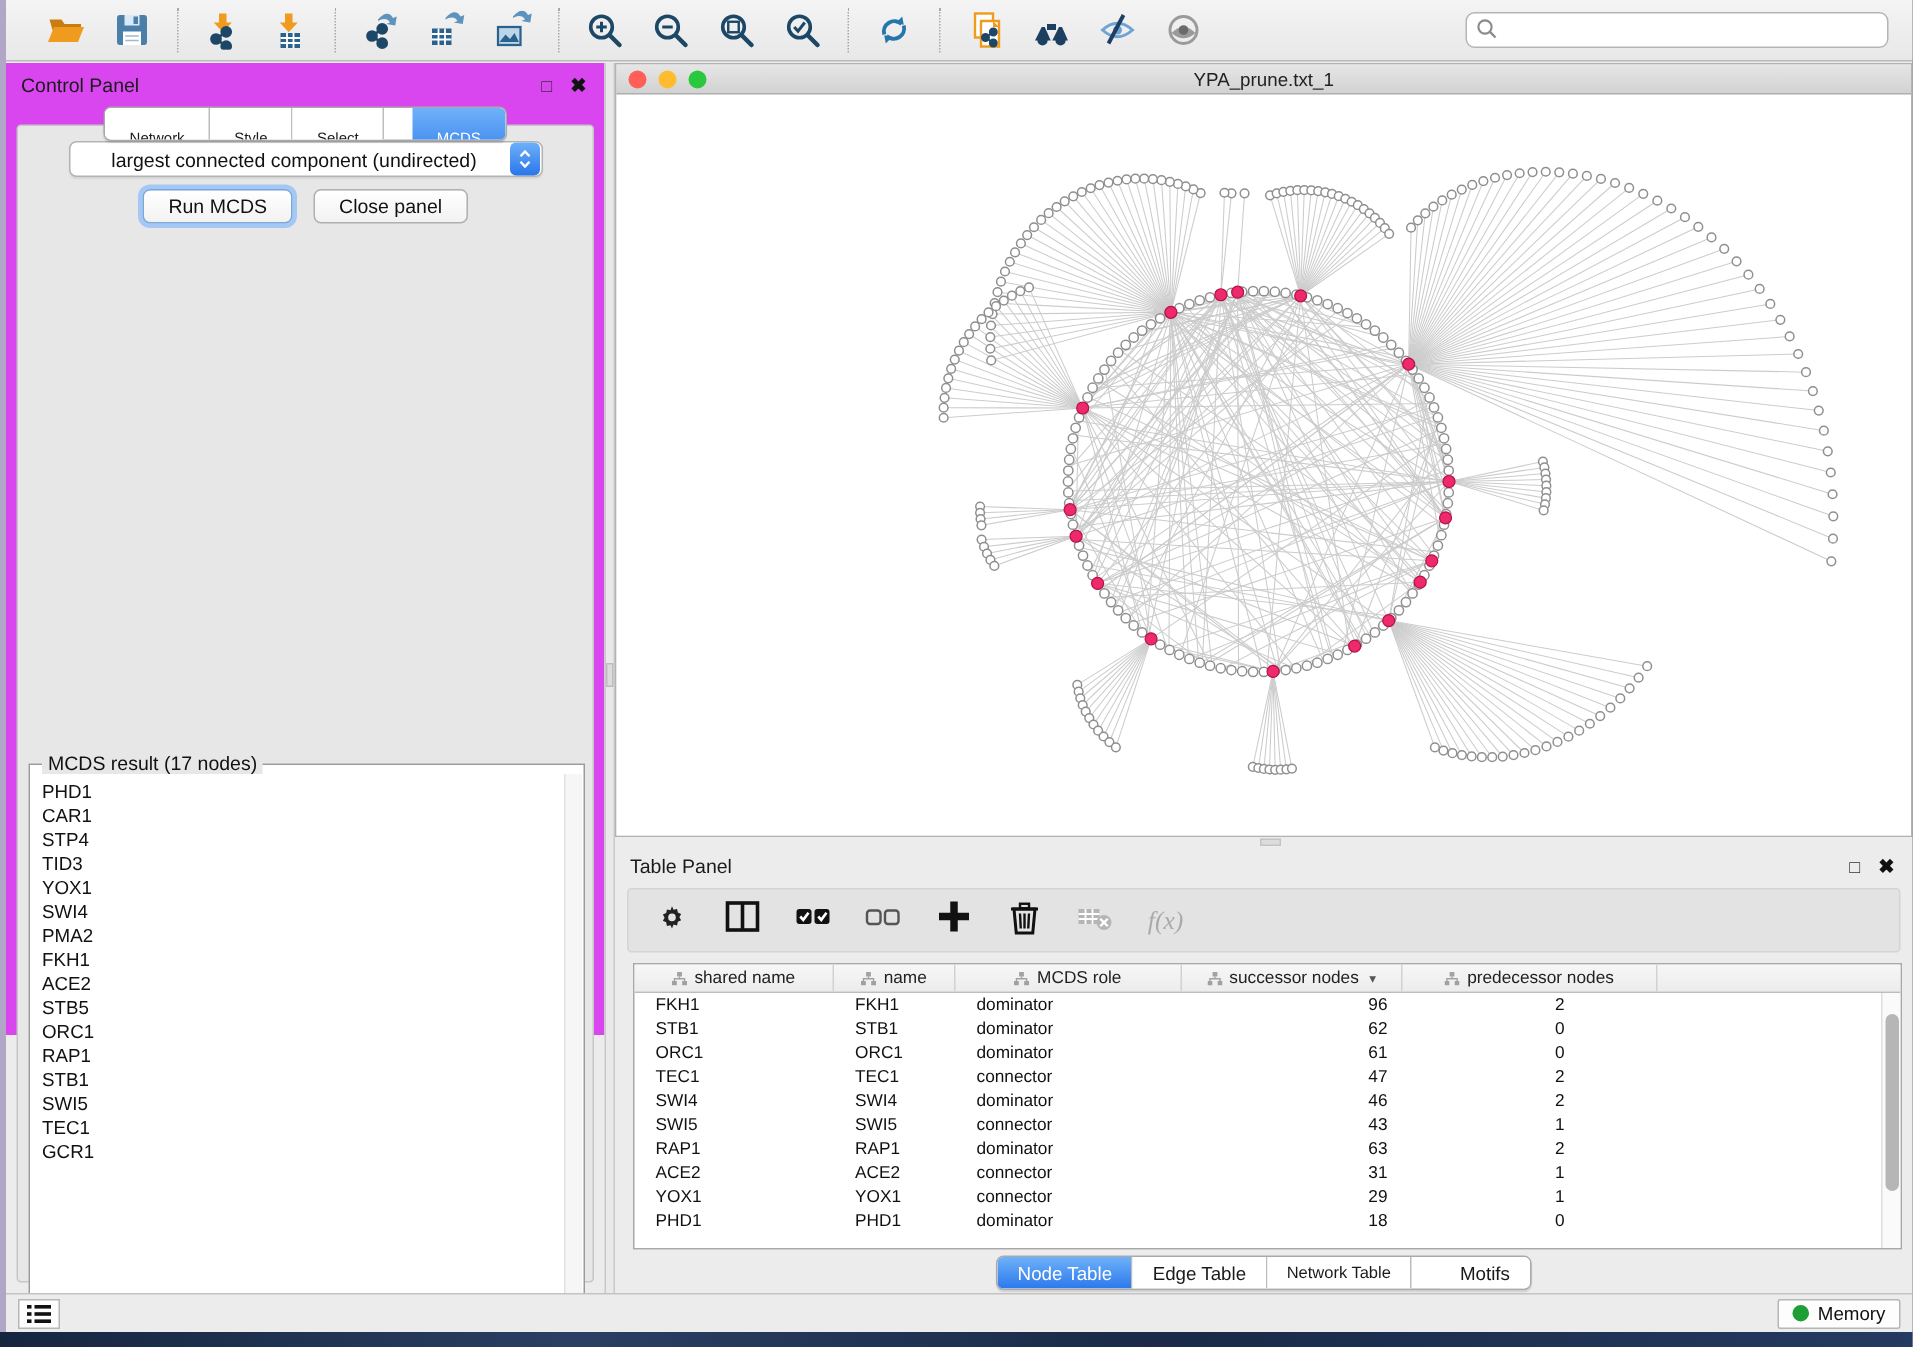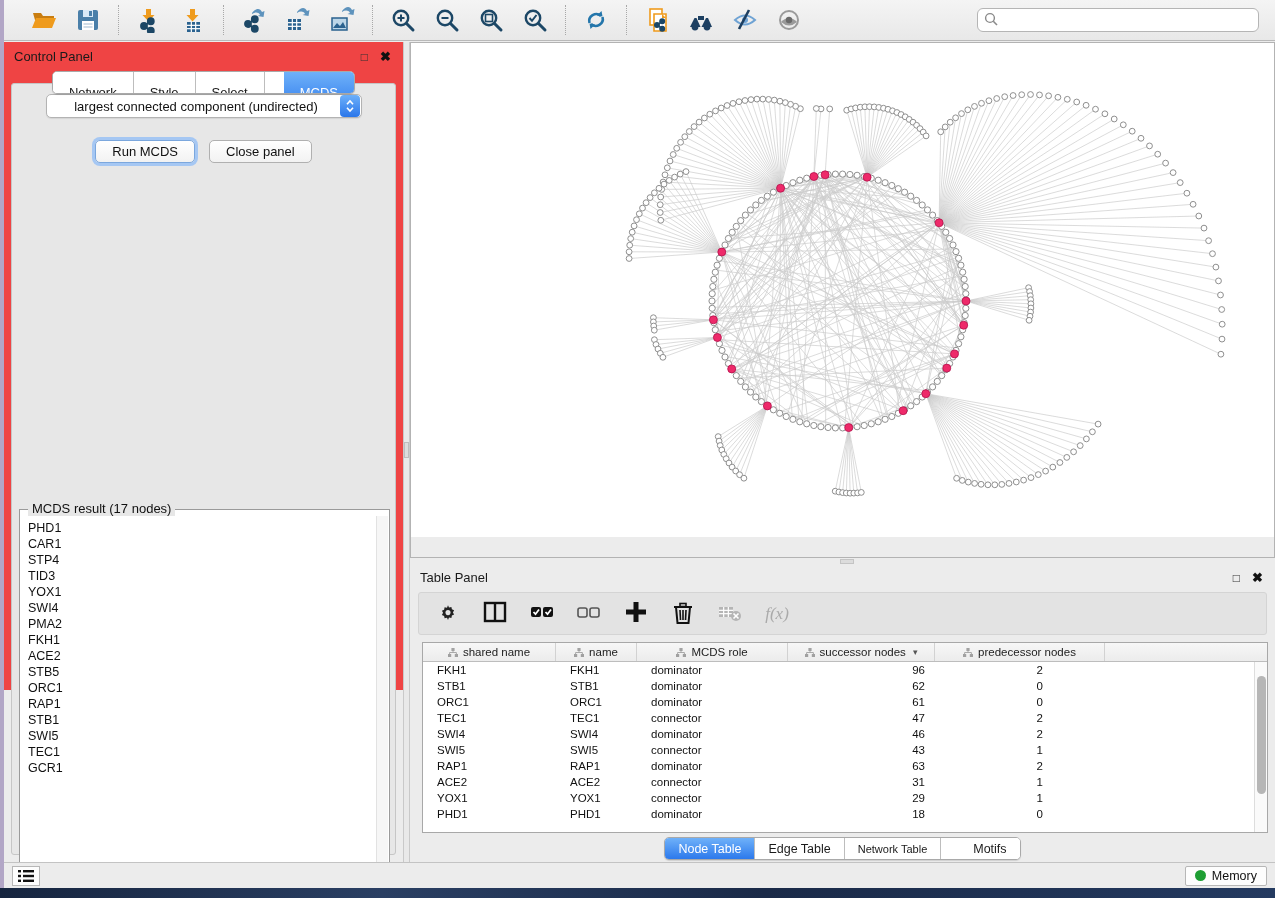--- a/index.html
+++ b/index.html
@@ -17,47 +17,47 @@
   .tb-group { display:flex; align-items:center; gap:12px; padding:0 14px; }
   .tb-sep { width:1px; height:30px; border-left:1px dotted #a8a8a8; }
   .tb-btn { width:32px; height:32px; display:flex; align-items:center; justify-content:center; cursor:default; }
   .tb-btn svg { display:block; }
   .search-wrap { margin-left:auto; margin-right:6px; position:relative; }
   .search-input { width:282px; height:24px; border:1px solid #b5b5b5; border-radius:6px;
     background:#fff; padding:0 8px 0 24px; font-size:12px; color:#333; outline:none; }
   .search-glyph { position:absolute; left:7px; top:4px; width:14px; height:14px; color:#8a8a8a; }
 
   
-  .control-panel { position:absolute; left:0; top:42px; width:399px; height:648px; background:#ef4444; }
+  .control-panel { position:absolute; left:0; top:42px; width:399px; height:648px; background:#d946ef; }
   .cp-header { display:flex; align-items:center; padding:7px 12px 4px 10px; }
   .panel-title { font-size:13px; color:#1a1a1a; }
   .panel-icons { margin-left:auto; display:flex; gap:12px; align-items:center; }
   .float-glyph { font-size:12px; color:#333; line-height:1; }
   .close-glyph { font-size:13px; font-weight:bold; color:#111; line-height:1; }
 
   .tabs-row { position:absolute; left:0; top:29px; width:100%; display:flex; justify-content:center; z-index:3; }
   .seg { display:flex; border:1px solid #a9a9a9; border-radius:5px; overflow:hidden; background:#fff;
     box-shadow:0 1px 1px rgba(0,0,0,.12); height:23px; }
-  .seg-tab { padding:20px 16px; font-size:13px; color:#1a1a1a; border-right:1px solid #bdbdbd;
+  .seg-tab { padding:20px 16px; font-size:10px; color:#1a1a1a; border-right:1px solid #bdbdbd;
     display:flex; align-items:center; background:#fff; cursor:default; }
   .seg-tab:last-child { border-right:none;margin-left:19px; }
   .seg-tab.selected { background:linear-gradient(#6fb1f9,#2c79ec); color:#fff; }
 
   .cp-body { position:absolute; left:7px; top:41px; width:385px; height:772px;
     background:#e7e7e7; border:1px solid #c6c6c6; border-radius:3px; }
   .opt-label { text-align:center; margin-top:30px; font-size:13px; color:#111; }
   .combo { position:relative; margin:10px auto 0; width:316px; height:24px; background:#fff;
     border:1px solid #b3b3b3; border-radius:5px; display:flex; align-items:center;
     box-shadow:0 1px 1px rgba(0,0,0,.08); }
   .combo-text { flex:1; text-align:center; font-size:13px; color:#111; padding-left:6px; }
   .combo-stepper { width:20px; height:22px; margin-right:1px; border-radius:4px;
     background:linear-gradient(#6db0fa,#2a76ea); display:flex; flex-direction:column;
     align-items:center; justify-content:center; color:#fff; }
   .combo-stepper svg { display:block; }
-  .btn-row { display:flex; justify-content:center; gap:14px; margin-top:22px; }
+  .btn-row { display:flex; justify-content:center; gap:14px; margin-top:8px; }
   .mac-btn { background:linear-gradient(#ffffff,#f2f2f2); border:1px solid #b0b0b0; border-radius:5px;
     font-size:13px; color:#111; padding:3px 16px; font-family:inherit; }
   .mac-btn.focused { box-shadow:0 0 0 3px #a5c7f3; border-color:#7ba7dd; }
 
   .groupbox { position:absolute; left:7px; top:425px; width:371px; height:369px;
     border:1px solid #9a9a9a; background:#fff; }
   .groupbox-legend { position:absolute; top:-9px; left:8px; background:#e7e7e7; padding:0 4px;
     font-size:13px; color:#111; }
   .mcds-list { position:absolute; inset:10px 16px 4px 8px; overflow:hidden; }
   .mcds-item { font-size:12.5px; color:#111; line-height:16px; }
@@ -400,20 +400,28 @@
   </div>
 
   <div class="v-splitter">
       <div class="v-handle"></div>
     </div>
   <div class="h-splitter">
       <div class="h-handle"></div>
     </div>
 
   <div class="net-window">
+    <div class="net-titlebar">
+      <span class="net-title">YPA_prune.txt_1</span>
+      <span class="lights" id="traffic-lights">
+          <span class="light" style="background:#ff5f57"></span>
+          <span class="light" style="background:#febc2e"></span>
+          <span class="light" style="background:#29c83f"></span>
+        </span>
+    </div>
     <svg class="net-canvas" id="net-canvas" width="863" height="494" viewBox="0 0 863 494">
         <g stroke="#c3c3c3" stroke-width="0.7" opacity="0.85">
           <line x1="369.6" y1="145.2" x2="318.5" y2="320.3"></line>
           <line x1="369.6" y1="145.2" x2="303.0" y2="273.6"></line>
           <line x1="369.6" y1="145.2" x2="536.4" y2="322.2"></line>
           <line x1="369.6" y1="145.2" x2="388.1" y2="377.5"></line>
           <line x1="369.6" y1="145.2" x2="430.4" y2="384.0"></line>
           <line x1="369.6" y1="145.2" x2="381.2" y2="375.0"></line>
           <line x1="369.6" y1="145.2" x2="303.1" y2="274.7"></line>
           <line x1="369.6" y1="145.2" x2="500.9" y2="155.2"></line>

